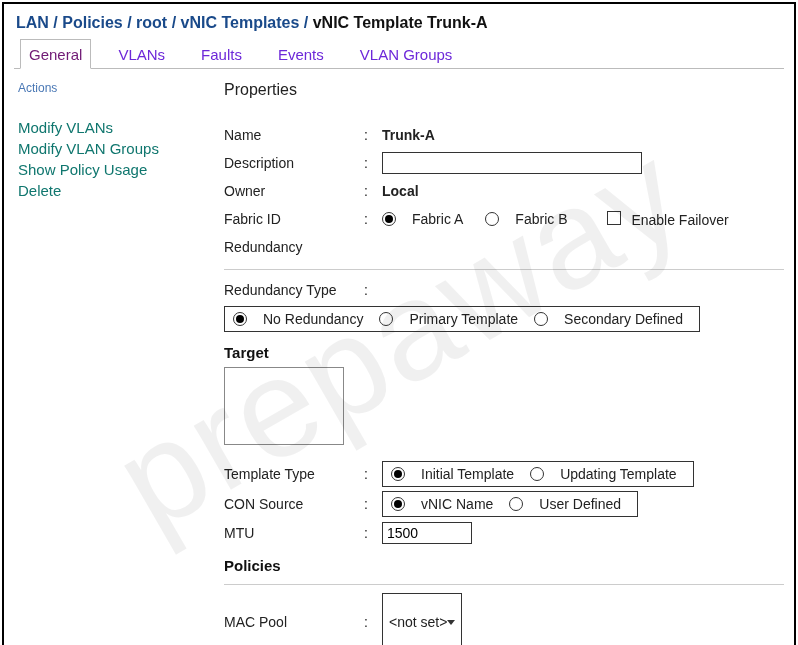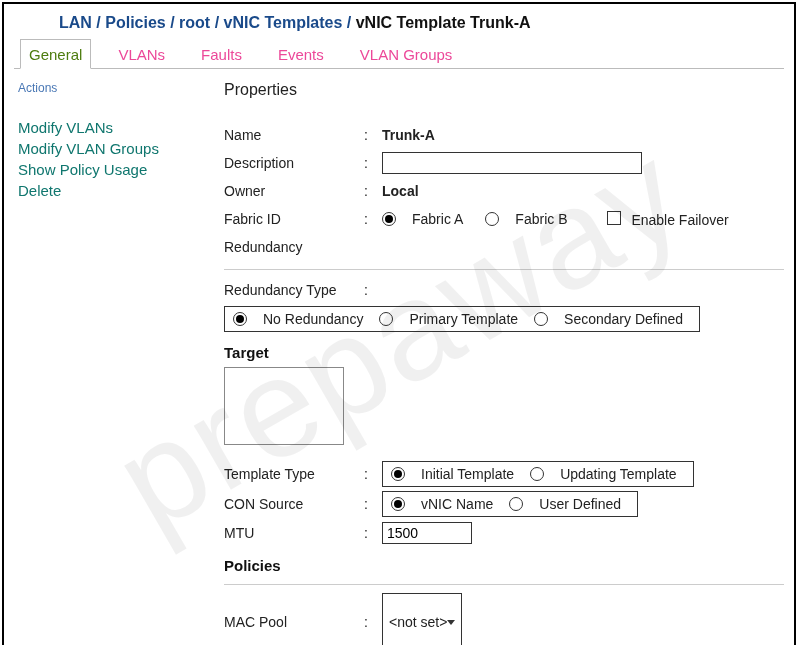--- a/index.html
+++ b/index.html
@@ -29,42 +29,41 @@
     font-weight: 400;
     pointer-events: none;
     white-space: nowrap;
     letter-spacing: 2px;
   }
   .breadcrumb {
     padding: 10px 2px 6px 2px;
     font-size: 16px;
     color: #1a4a8a;
     font-weight: 600;
-    margin-left: 43px;
   }
   .breadcrumb .sep { color: #1a4a8a; }
   .breadcrumb .current { color: #111; font-weight: 700; }
   .tabs {
     border-bottom: 1px solid #bbb;
     padding-left: 6px;
     display: flex;
     gap: 18px;
     font-size: 15px;
   }
   .tab {
     padding: 6px 8px 5px 8px;
-    color: #ec4899;
+    color: #6d28d9;
     cursor: pointer;
     position: relative;
     top: 1px;
     border: 1px solid transparent;
     border-bottom: none;
   }
   .tab.active {
-    color: #4d7c0f;
+    color: #701a75;
     border: 1px solid #bbb;
     border-bottom: 1px solid #fff;
     background: #fff;
   }
   .body {
     display: flex;
     padding-top: 12px;
   }
   .actions-col {
     width: 210px;

